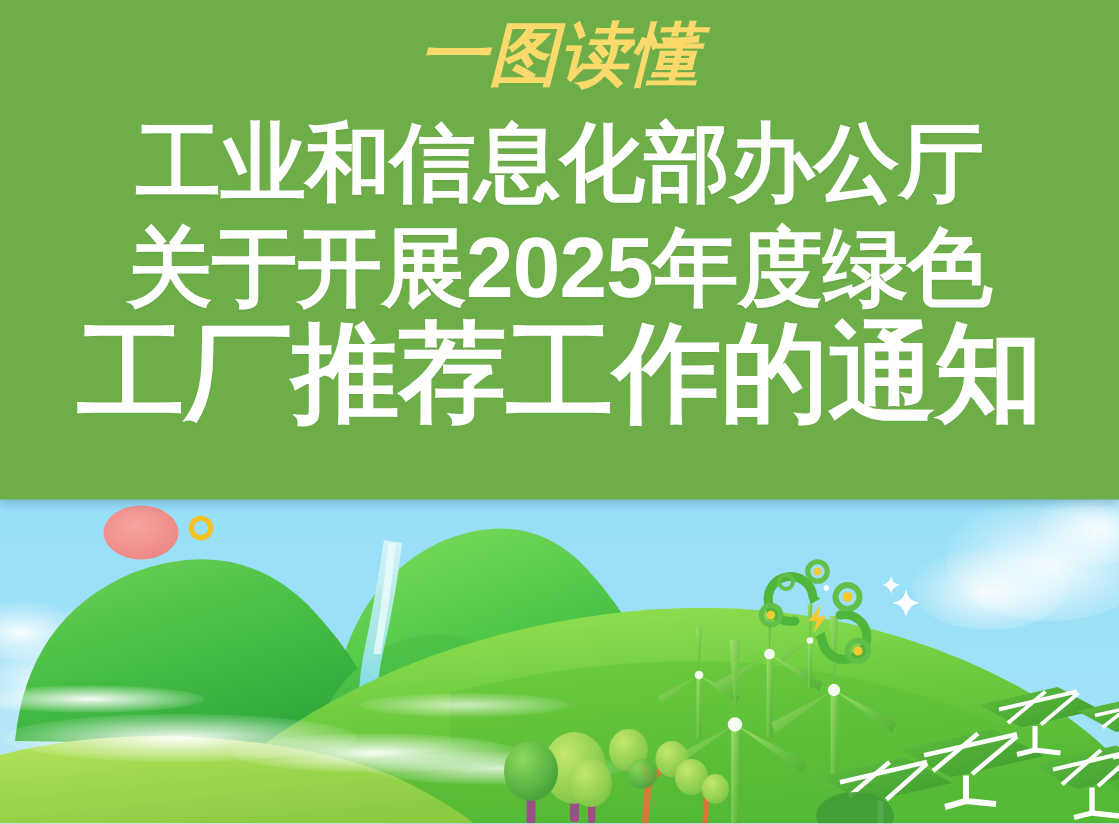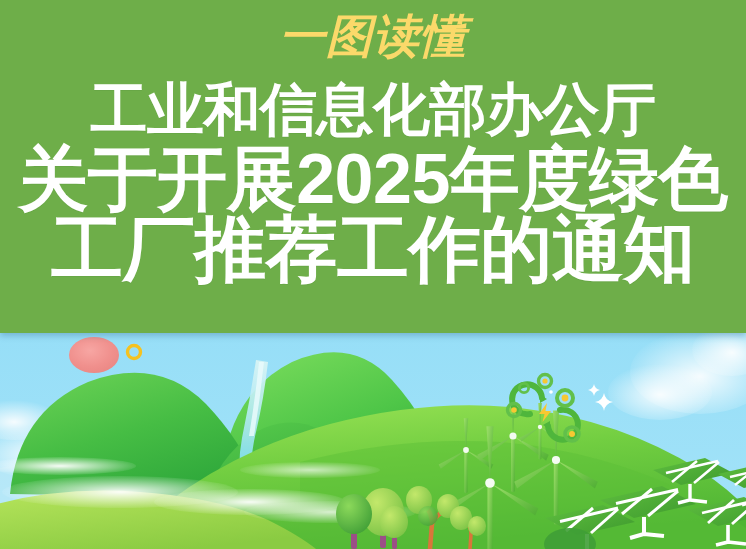--- a/index.html
+++ b/index.html
@@ -76,21 +76,21 @@
     display: block;
     color: #ffffff;
     font-weight: bold;
     font-size: 58px;
     line-height: 70px;
     letter-spacing: 0px;
     white-space: nowrap;
     text-shadow: 0 1px 0 rgba(60,110,45,0.10);
   }
   .title-line.l1 { font-size: 57px; letter-spacing: -0.5px; }
-  .title-line.l2 { font-size: 70px; letter-spacing: -0.5px; }
+  .title-line.l2 { font-size: 57px; letter-spacing: -0.5px; }
   .title-line.l3 { font-size: 72px; letter-spacing: -0.5px; }
 </style>
 </head>
 <body>
 
 <div id="poster">
 
   <div class="scene">
     <div class="sky"></div>
 

